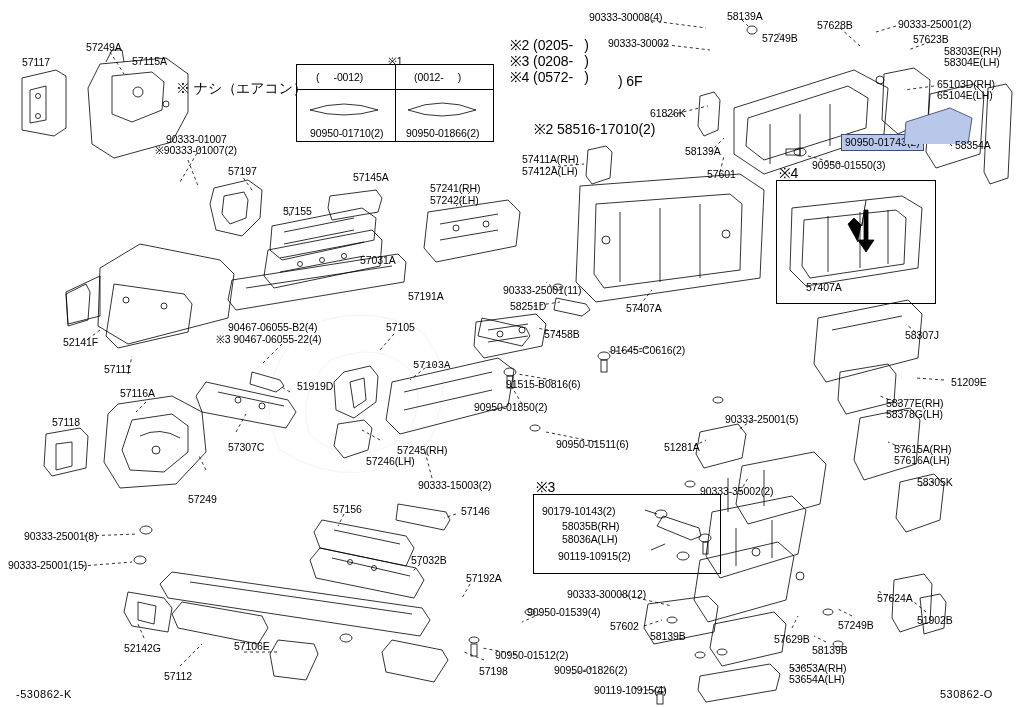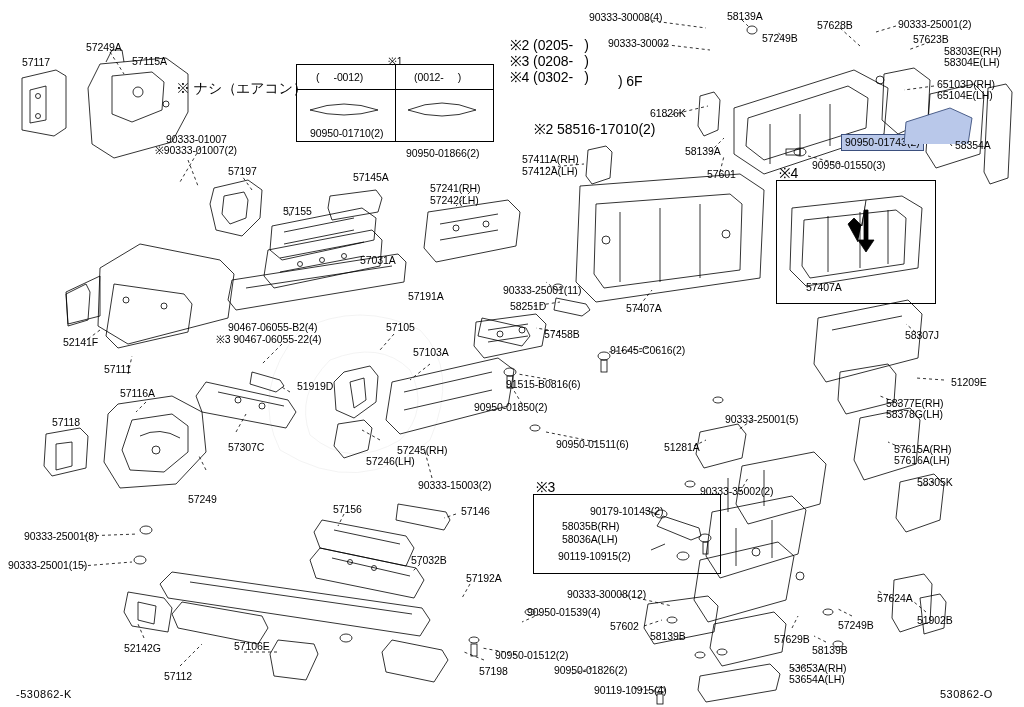--- a/index.html
+++ b/index.html
@@ -314,27 +314,27 @@
   <div class="boxline" style="left:395px;top:64px;width:1px;height:78px;border:none;border-left:1px solid #000;"></div>
   <div class="lbl" style="left:316px;top:72px;">(     -0012)</div>
   <div class="lbl" style="left:414px;top:72px;">(0012-     )</div>
   <svg class="art" style="width:198px;height:40px;left:296px;top:92px;" viewBox="0 0 198 40">
     <g stroke="#000" fill="none" stroke-width="0.8">
       <path d="M14 18 q34 -12 68 0 q-34 10 -68 0 z"></path>
       <path d="M112 18 q34 -14 68 0 q-34 12 -68 0 z"></path>
     </g>
   </svg>
   <div class="lbl" style="left:310px;top:128px;">90950-01710(2)</div>
-  <div class="lbl" style="left:406px;top:128px;margin-top:20px;">90950-01866(2)</div>
+  <div class="lbl" style="left:406px;top:128px;">90950-01866(2)</div>
   <div class="lbl" style="left:388px;top:56px;">※1</div>
 
   <div class="lbl jp" style="left:176px;top:83px;">※ ナシ（エアコン）</div>
   <div class="lbl jp" style="left:510px;top:40px;">※2 (0205-   )</div>
   <div class="lbl jp" style="left:510px;top:56px;">※3 (0208-   )</div>
-  <div class="lbl jp" style="left:510px;top:72px;">※4 (0302-   )</div>
+  <div class="lbl jp" style="left:510px;top:72px;">※4 (0572-   )</div>
   <div class="lbl jp" style="left:618px;top:76px;">) 6F</div>
   <div class="lbl jp" style="left:534px;top:124px;">※2 58516-17010(2)</div>
   <div class="lbl jp" style="left:779px;top:168px;">※4</div>
   <div class="lbl jp" style="left:536px;top:482px;">※3</div>
 
   <div class="boxline" style="left:776px;top:180px;width:160px;height:124px;"></div>
   <svg class="art" style="left:776px;top:180px;width:160px;height:124px;" viewBox="0 0 160 124">
     <g stroke="#000" fill="none" stroke-width="0.8">
       <path d="M16 28 l110 -12 l20 12 l-4 60 l-112 18 l-16 -16 z"></path>
       <path d="M28 40 l92 -10 l10 8 l-2 46 l-94 14 l-8 -12 z"></path>
@@ -348,21 +348,21 @@
   <svg class="art" style="left:533px;top:494px;width:188px;height:80px;" viewBox="0 0 188 80">
     <g stroke="#000" fill="none" stroke-width="0.8">
       <path d="M130 22 l36 12 l2 8 l-10 4 l-34 -14 z"></path>
       <ellipse cx="128" cy="20" rx="6" ry="4"></ellipse>
       <ellipse cx="172" cy="44" rx="6" ry="4"></ellipse>
       <rect x="170" y="48" width="5" height="12"></rect>
       <path d="M112 16 l12 4 M118 56 l14 -6"></path>
       <ellipse cx="150" cy="62" rx="6" ry="4"></ellipse>
     </g>
   </svg>
-  <div class="lbl" style="left:542px;top:506px;margin-left:48px;">90179-10143(2)</div>
+  <div class="lbl" style="left:542px;top:506px;">90179-10143(2)</div>
   <div class="lbl" style="left:562px;top:521px;">58035B(RH)</div>
   <div class="lbl" style="left:562px;top:534px;">58036A(LH)</div>
   <div class="lbl" style="left:558px;top:551px;">90119-10915(2)</div>
 
   <div class="hl" style="left:841px;top:134px;">90950-01743(2)</div>
   <svg class="art" style="left:900px;top:100px;width:80px;height:44px;" viewBox="0 0 80 44">
     <path d="M6 22 l44 -14 l22 10 l-4 26 l-46 14 l-18 -14 z" fill="#b9c8ea" stroke="#3b4f7d" stroke-width="0.9"></path>
   </svg>
 
   <div id="labels">
@@ -379,21 +379,21 @@
       <div class="lbl" style="left: 63px; top: 337px;">52141F</div>
       <div class="lbl" style="left: 104px; top: 364px;">57111</div>
       <div class="lbl" style="left: 120px; top: 388px;">57116A</div>
       <div class="lbl" style="left: 52px; top: 417px;">57118</div>
       <div class="lbl" style="left: 228px; top: 442px;">57307C</div>
       <div class="lbl" style="left: 188px; top: 494px;">57249</div>
       <div class="lbl" style="left: 297px; top: 381px;">51919D</div>
       <div class="lbl" style="left: 228px; top: 322px;">90467-06055-B2(4)</div>
       <div class="lbl" style="left: 216px; top: 334px;">※3 90467-06055-22(4)</div>
       <div class="lbl" style="left: 386px; top: 322px;">57105</div>
-      <div class="lbl" style="left: 413px; top: 347px;">57103A</div>
+      <div class="lbl" style="left: 413px; top: 360px; font-family: Liberation Mono, monospace;">57103A</div>
       <div class="lbl" style="left: 366px; top: 445px; padding-left: 31px;">57245(RH)</div>
       <div class="lbl" style="left: 366px; top: 456px;">57246(LH)</div>
       <div class="lbl" style="left: 418px; top: 480px;">90333-15003(2)</div>
       <div class="lbl" style="left: 333px; top: 504px;">57156</div>
       <div class="lbl" style="left: 461px; top: 506px; text-align: right;">57146</div>
       <div class="lbl" style="left: 411px; top: 555px;">57032B</div>
       <div class="lbl" style="left: 466px; top: 573px;">57192A</div>
       <div class="lbl" style="left: 24px; top: 531px;">90333-25001(8)</div>
       <div class="lbl" style="left: 8px; top: 560px;">90333-25001(15)</div>
       <div class="lbl" style="left: 124px; top: 643px;">52142G</div>

